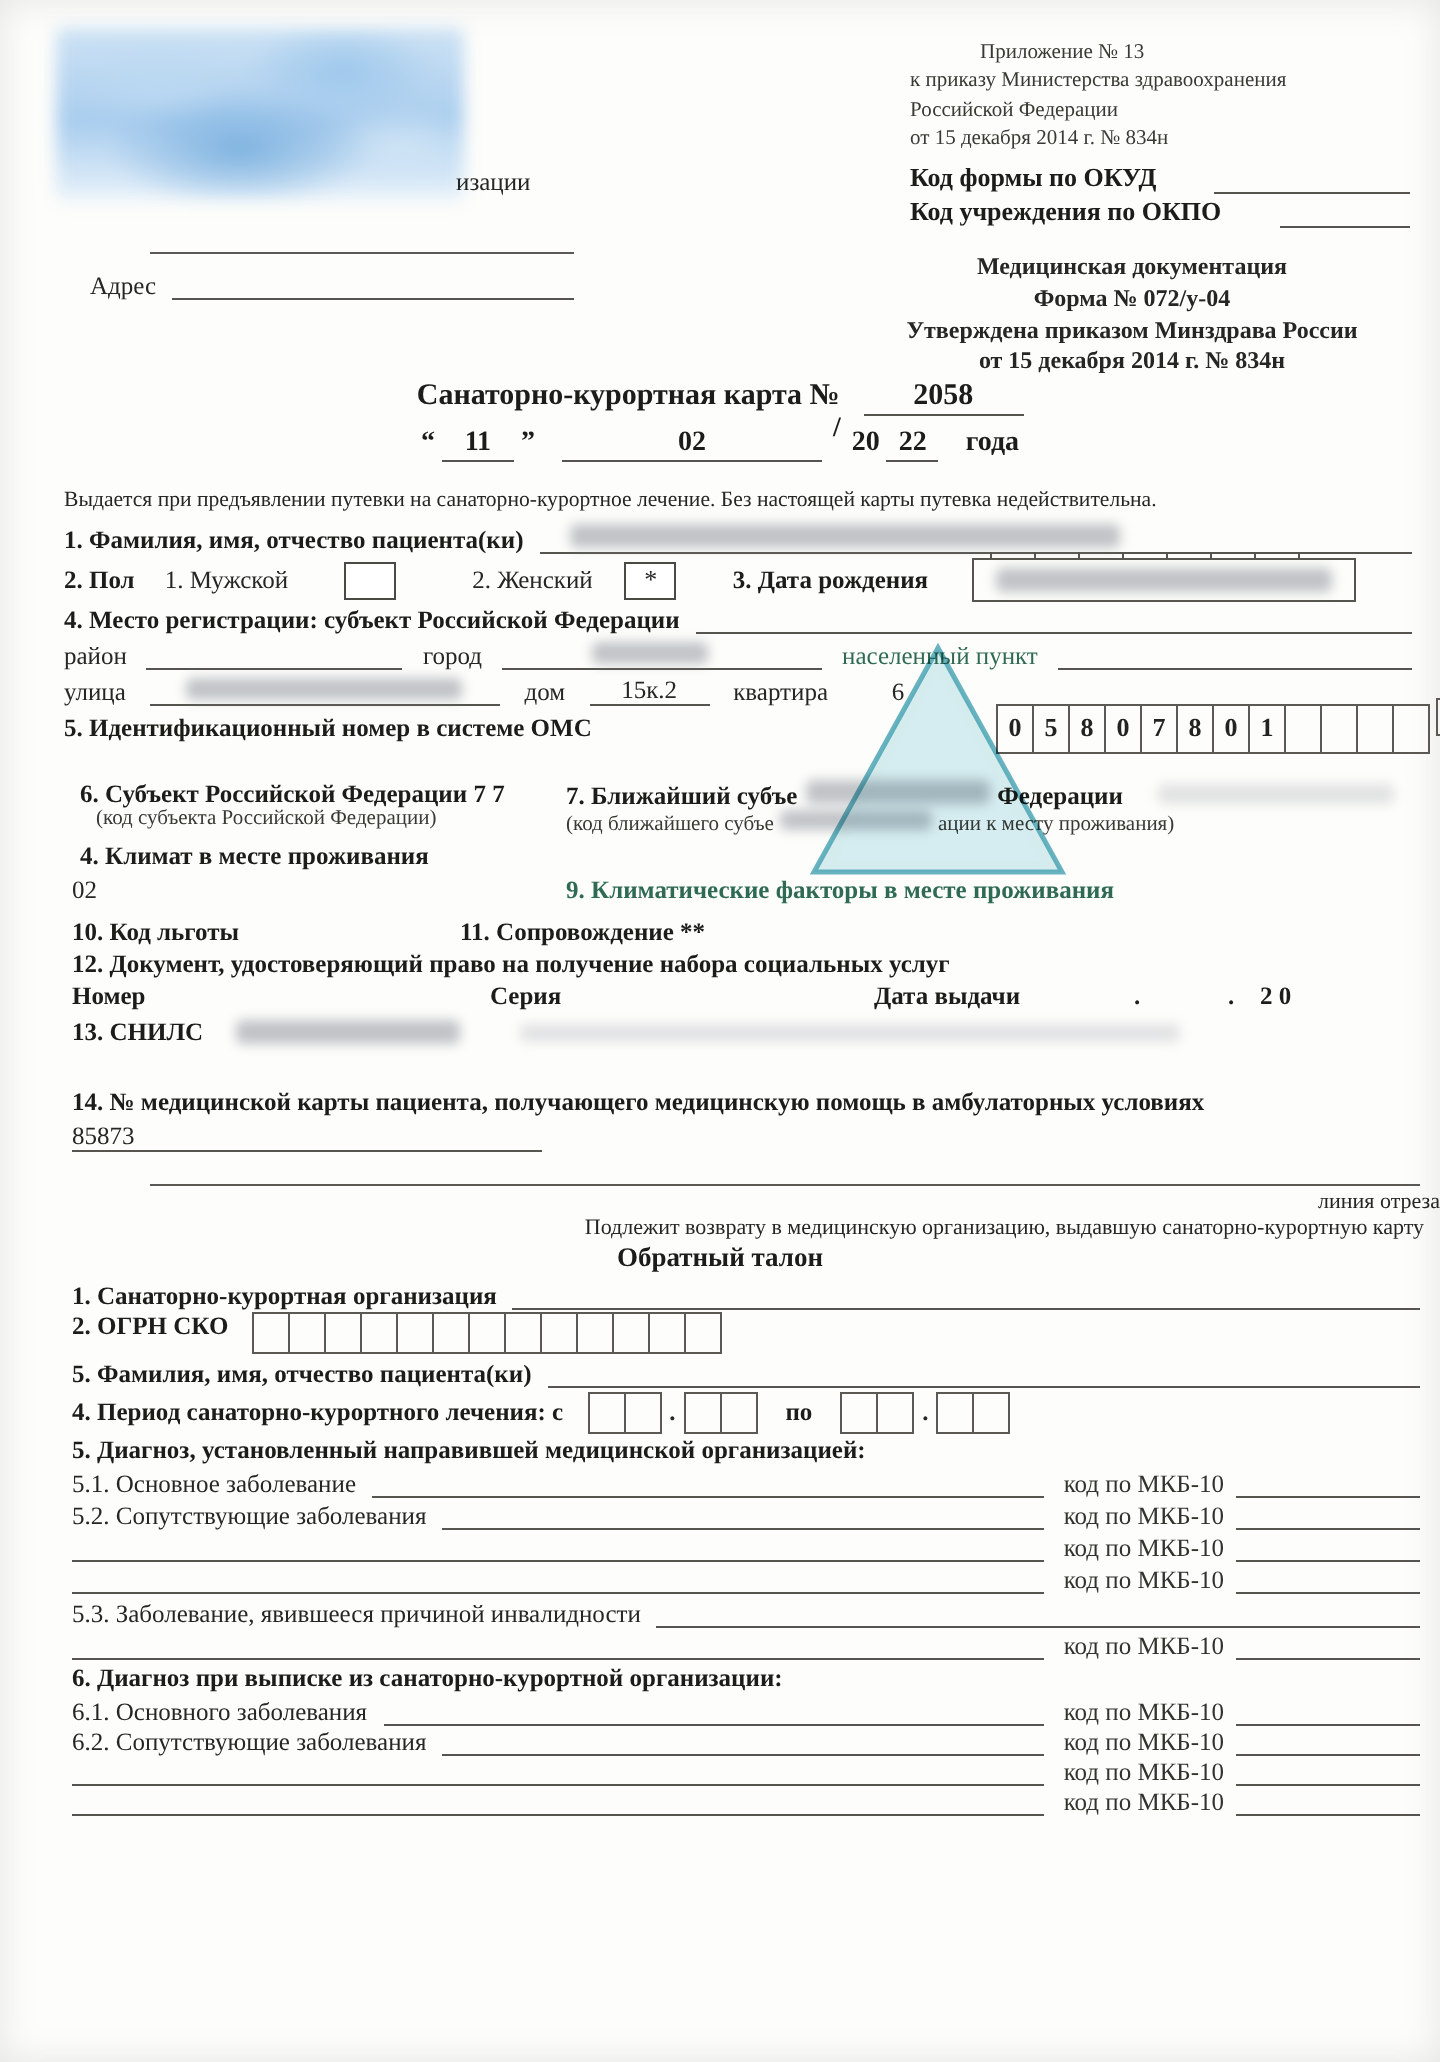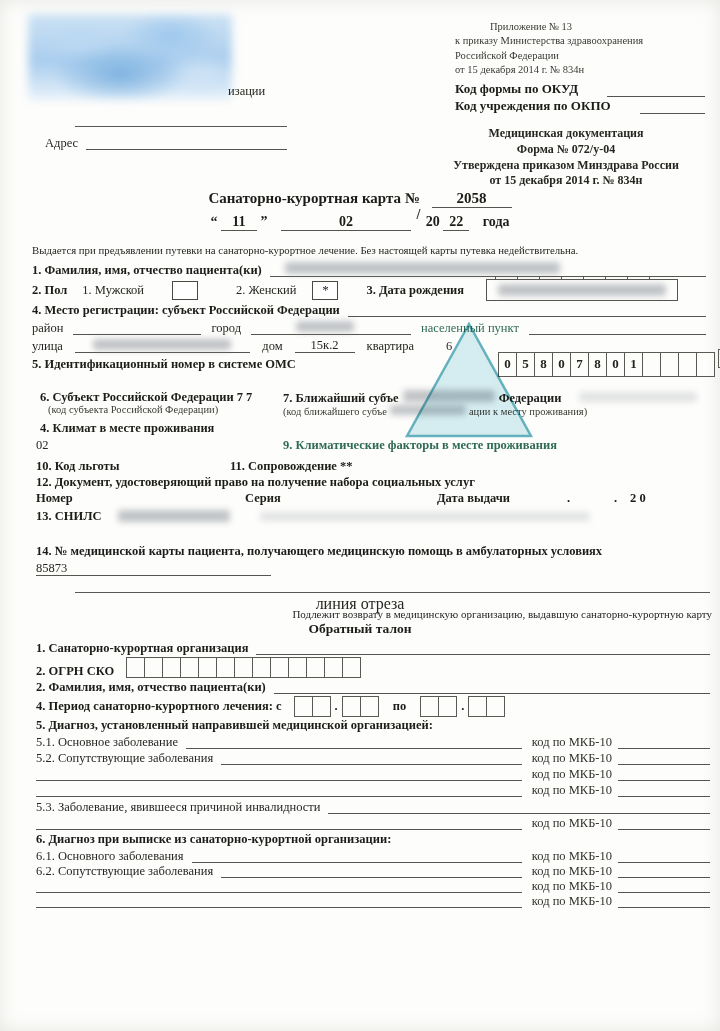--- a/index.html
+++ b/index.html
@@ -196,48 +196,48 @@
     <span class="blur" style="width:112px;height:12px;margin-left:16px;"></span>
     <span class="blur lite" style="width:330px;height:9px;margin-left:30px;"></span>
   </div>
 
   <div class="row b" style="left:36px;top:544px;">14. № медицинской карты пациента, получающего медицинскую помощь в амбулаторных условиях</div>
   <div class="row" style="left:36px;top:561px;">
     <span class="ul" style="width:235px;text-align:left;">85873</span>
   </div>
 
   <div class="hr" style="left:75px;top:592px;right:10px;"></div>
-  <div class="row center" style="top:595px;font-size:16px;">линия отреза</div>
+  <div class="row center" style="top:595px;font-size:11px;text-align:right;">линия отреза</div>
   <div class="row" style="left:200px;top:608px;right:8px;text-align:right;font-size:11px;">Подлежит возврату в медицинскую организацию, выдавшую санаторно-курортную карту</div>
   <div class="row center b" style="top:621px;font-size:13.5px;">Обратный талон</div>
 
   <div class="row flex" style="left:36px;top:639px;right:10px;height:16px;">
     <span class="b">1. Санаторно-курортная организация</span>
     <span class="fill" style="margin-left:8px;"></span>
   </div>
-  <div class="row flex" style="left:36px;top:656px;height:22px;align-items:flex-end;">
+  <div class="row flex" style="left:36px;top:656px;height:22px;align-items:flex-start;">
     <span class="b">2. ОГРН СКО</span>
     <span class="cellgrid h20" style="margin-left:12px;">
         <span class="cell"></span>
         <span class="cell"></span>
         <span class="cell"></span>
         <span class="cell"></span>
         <span class="cell"></span>
         <span class="cell"></span>
         <span class="cell"></span>
         <span class="cell"></span>
         <span class="cell"></span>
         <span class="cell"></span>
         <span class="cell"></span>
         <span class="cell"></span>
         <span class="cell"></span>
       </span>
   </div>
   <div class="row flex" style="left:36px;top:678px;right:10px;height:16px;">
-    <span class="b">2. Фамилия, имя, отчество пациента(ки)</span>
+    <span class="b">5. Фамилия, имя, отчество пациента(ки)</span>
     <span class="fill" style="margin-left:8px;"></span>
   </div>
   <div class="row flex" style="left:36px;top:695px;height:22px;align-items:center;">
     <span class="b">4. Период санаторно-курортного лечения: с</span>
     <span class="cellgrid h20" style="margin-left:12px;">
         <span class="cell"></span>
         <span class="cell"></span>
       </span>
     <span class="dotbox">.</span>
     <span class="cellgrid h20">

